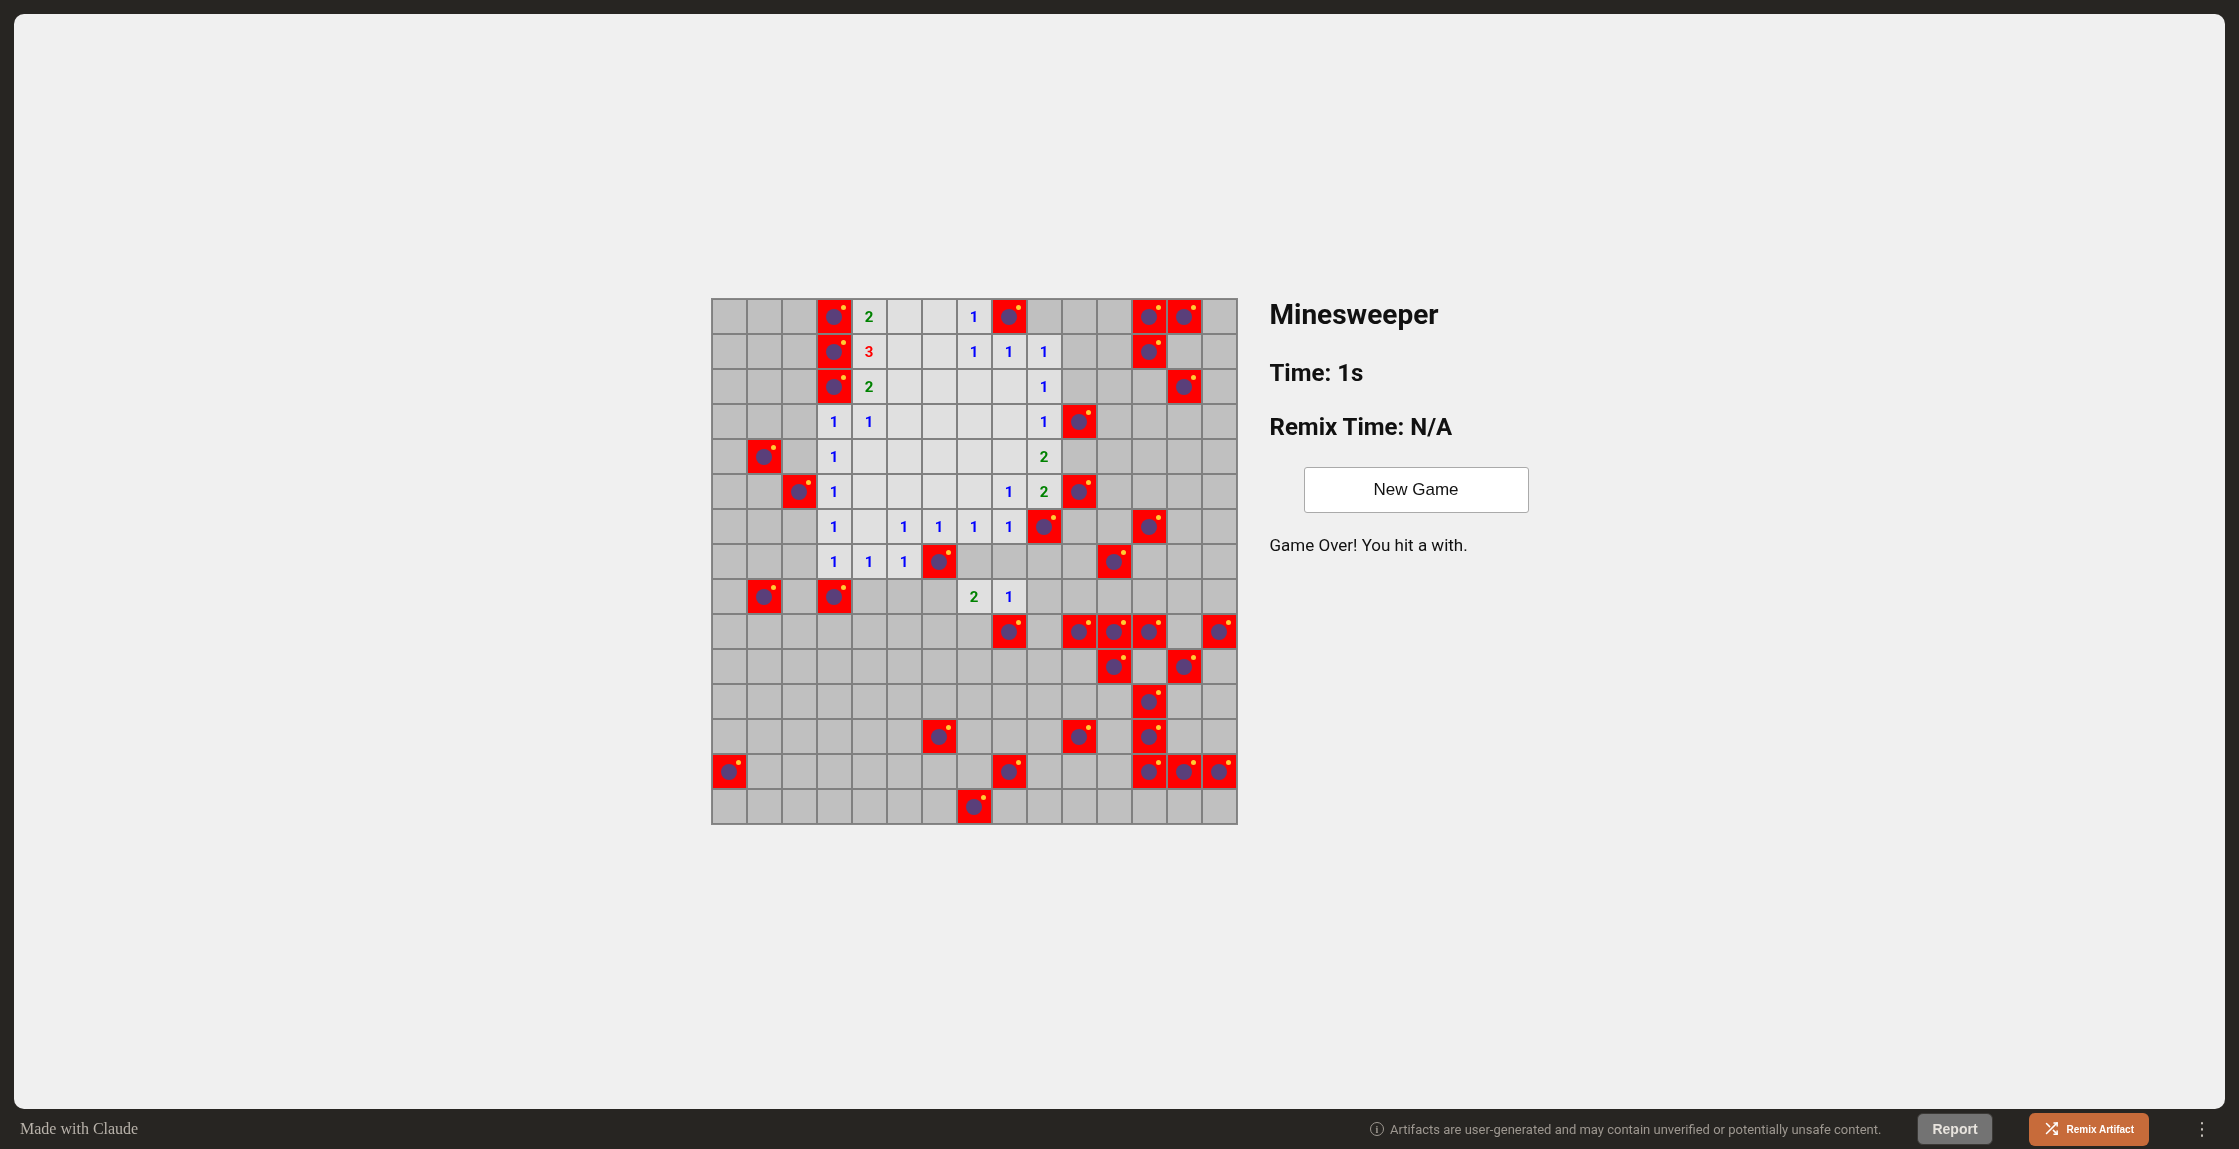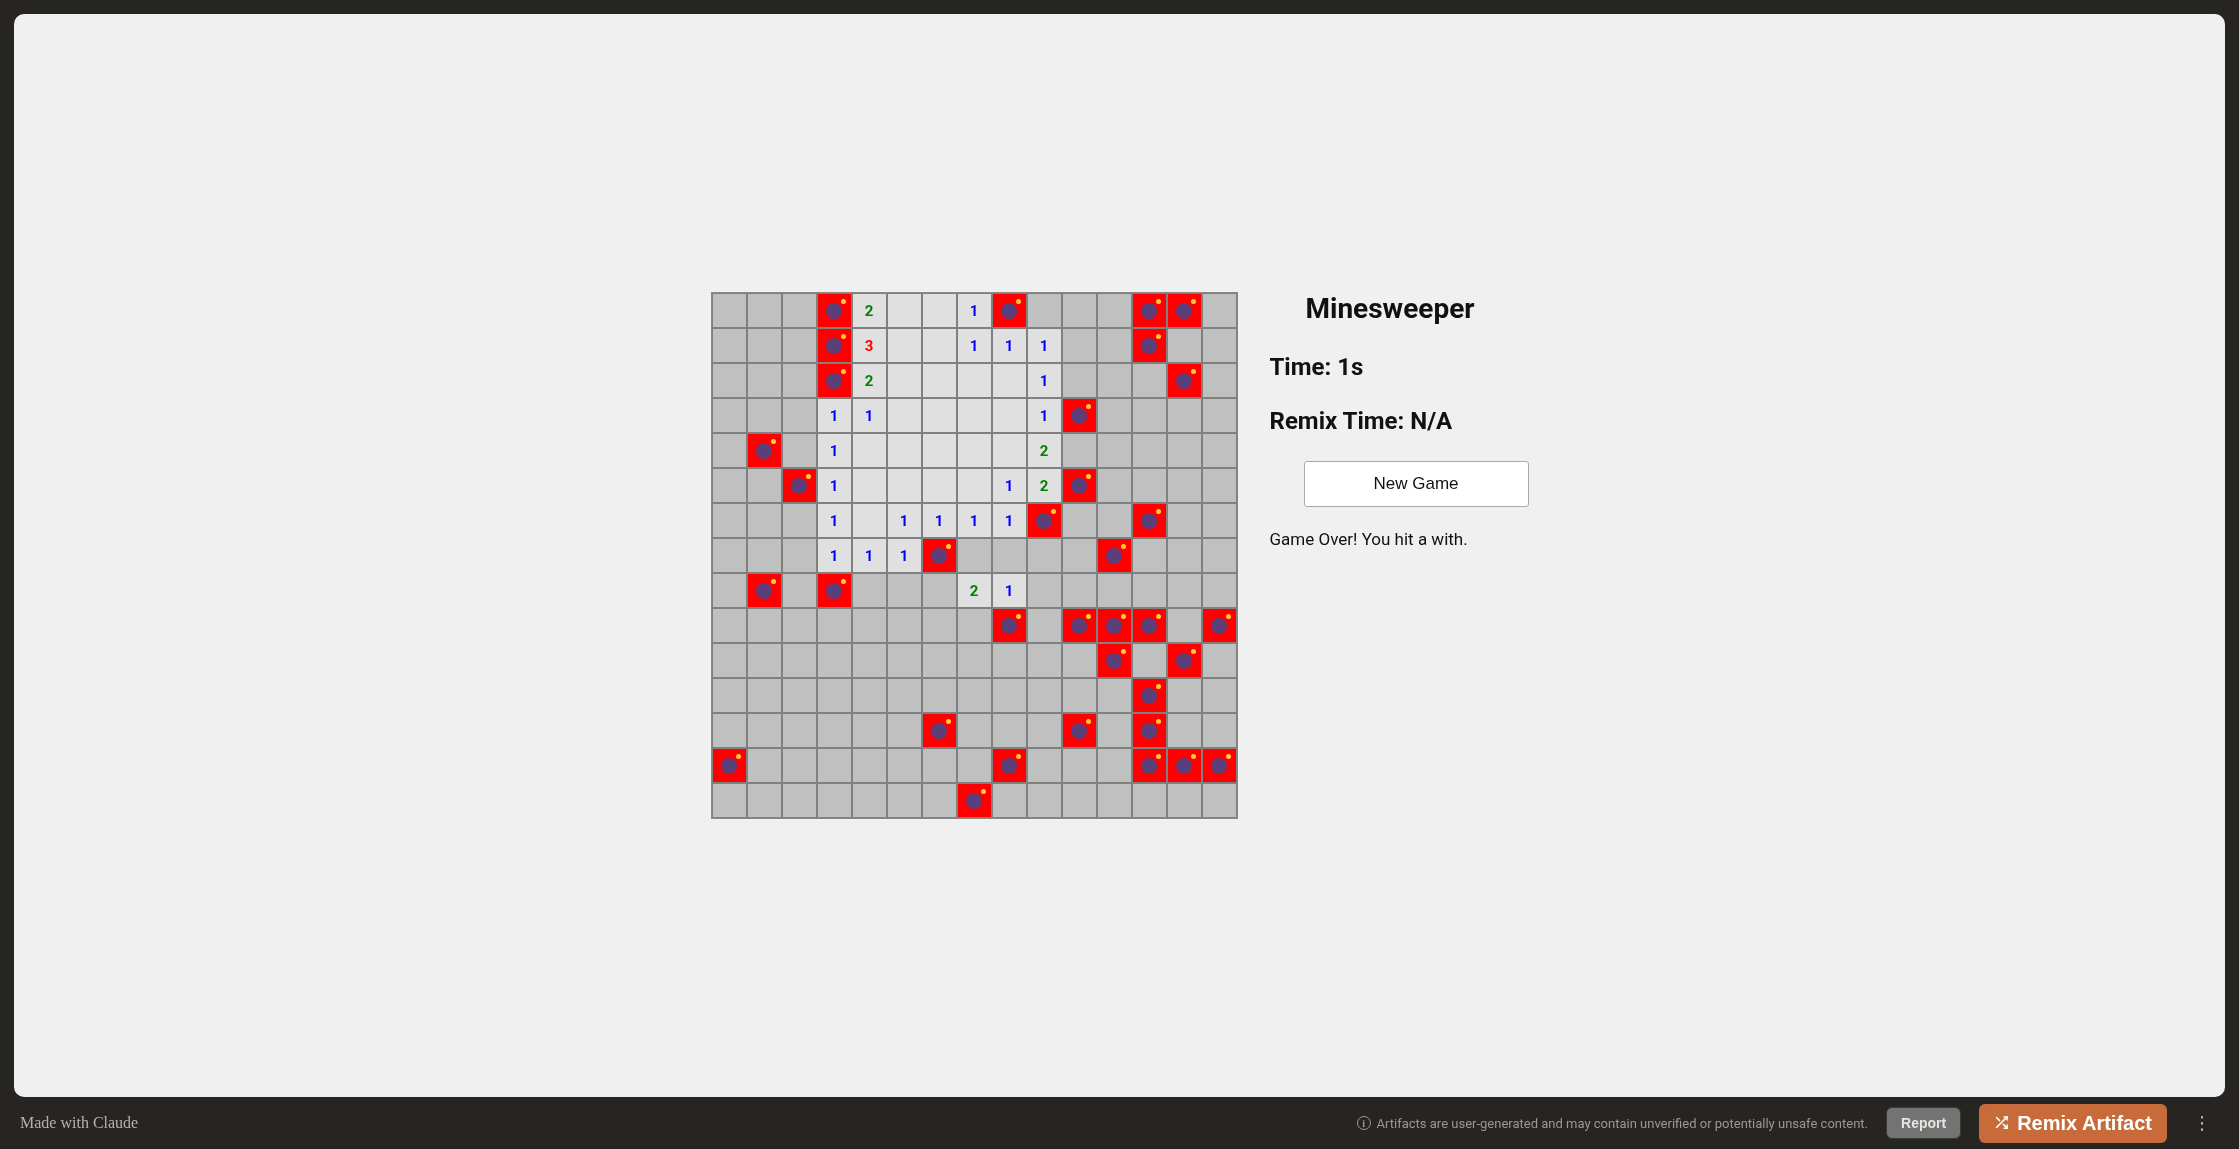--- a/index.html
+++ b/index.html
@@ -53,54 +53,54 @@
       width: 16px; height: 16px; border-radius: 50%;
       background: #5a3f7a; position: relative;
     }
     .bomb-circle::after {
       content: ""; position: absolute; top: -4px; right: -4px;
       width: 5px; height: 5px; border-radius: 50%; background: #ffcc33;
     }
     .n1{color:#0000ff}.n2{color:#008200}.n3{color:#ff0000}
 
     .side { min-width: 230px; }
-    .side h1 { font-size: 28px; font-weight: 700; margin-bottom: 28px; color:#111;margin-left:36px;}
+    .side h1 { font-size: 28px; font-weight: 700; margin-bottom: 28px; color:#111;}
     .stat { font-size: 24px; font-weight: 700; margin-bottom: 26px; color:#111;}
     .new-game-btn {
       width: 225px; padding: 12px 0; background: #fff;
       border: 1px solid #aaa; border-radius: 3px;
       font-size: 17px; cursor: pointer; color:#111;
       margin-bottom: 22px;
       margin-left: 34px;
     }
     .status-msg { font-size: 17px; color:#111; }
 
     
     .footer {
-      height: 52px;
+      height: 40px;
       display: flex; align-items: center;
       padding: 0 20px; color: #c7c2bc; font-size: 14px;
-      gap: 18px;
+      gap: 36px;
     }
     .made-with { font-family: Georgia, "Times New Roman", serif; color:#b8b2aa; font-size:16px;}
     .made-with .claude { font-style: normal; }
     .footer .spacer { flex: 1; }
     .disclaimer { color:#9d9790; font-size:13px; display:flex; align-items:center; gap:6px;}
     .info-icon {
       display:inline-flex; width:14px; height:14px; border:1.4px solid #9d9790;
       border-radius:50%; align-items:center; justify-content:center;
       font-size:10px; font-weight:700; color:#9d9790; font-family:Georgia,serif;
     }
     .report-btn {
       background:#737373; border:1px solid #3b3936; color:#e8e4de;
       padding:7px 14px; border-radius:6px; font-size:14px; font-weight:600; cursor:pointer;
     }
     .remix-btn {
       background:#c76b3a; border:none; color:#fff;
-      padding:8px 15px; border-radius:6px; font-size:20px; font-weight:600;
+      padding:8px 15px; border-radius:6px; font-size:10px; font-weight:600;
       cursor:pointer; display:inline-flex; align-items:center; gap:8px;
     }
     .remix-icon { display:inline-block; }
     .dots-btn {
       background:none; border:none; color:#cfcac3; cursor:pointer;
       padding:4px 8px; font-size:18px; line-height:1;
     }
   </style>
 </head>
 <body>

